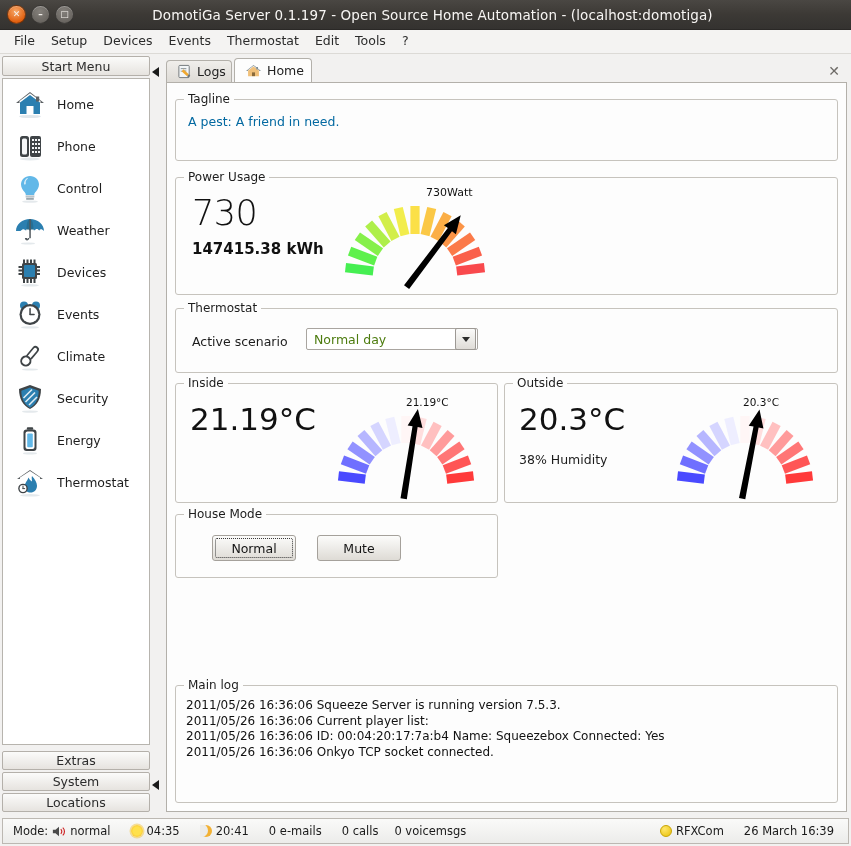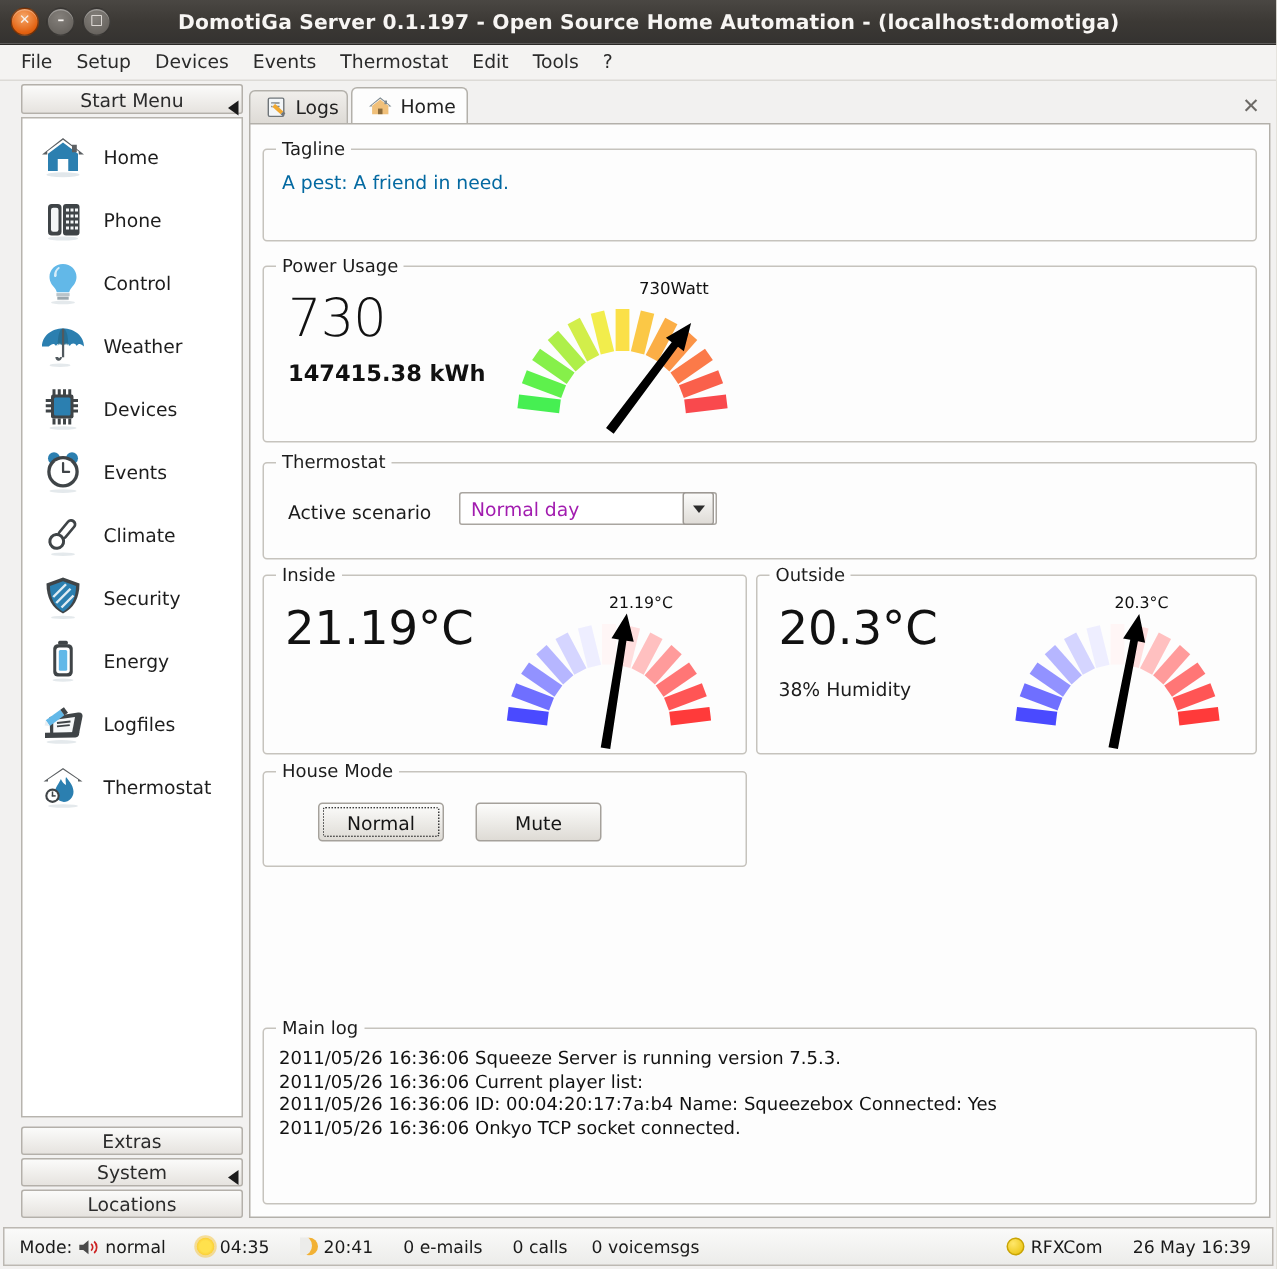--- a/index.html
+++ b/index.html
@@ -29,42 +29,42 @@
     display: flex; align-items: center; justify-content: center;
     font-size: 10px; color: #f6f2ee; line-height: 1;
     border: 1px solid rgba(0,0,0,.45);
     box-shadow: inset 0 1px 0 rgba(255,255,255,.28);
   }
   .wbtn.close { background: radial-gradient(circle at 45% 32%, #f6a86a, #e2600f 70%, #c24f08); }
   .wbtn.min, .wbtn.max { background: radial-gradient(circle at 45% 32%, #84807b, #6a6661 70%, #55524e); }
   .wbtn .glyph { font-family: "DejaVu Sans", sans-serif; font-weight: bold; font-size: 9px; }
   .wtitle {
     flex: 1; text-align: center; color: #f7f5f3;
-    font-size: 13.5px; font-weight: bold;
+    font-size: 13.5px; font-weight: normal;
     letter-spacing: .1px;
     margin-right: 60px;
     white-space: nowrap; overflow: hidden;
   }
 
   
   .menubar {
     position: absolute; left: 0; top: 30px; width: 851px; height: 24px;
     background: #f4f3f2;
     border-bottom: 1px solid #dcdad6;
     display: flex; align-items: center; box-sizing: border-box;
     padding-left: 6px;
   }
   .menuitem {
     font-size: 12.5px; color: #2b2b2b; padding: 3px 8px; line-height: 1;
     white-space: nowrap; cursor: default;
   }
 
   
   .sidebar {
-    position: absolute; left: 14px; top: 56px; width: 148px; height: 756px;
+    position: absolute; left: 2px; top: 56px; width: 148px; height: 756px;
     box-sizing: border-box;
   }
   .sb-header, .sb-footbtn {
     box-sizing: border-box;
     height: 19px; line-height: 18px;
     text-align: center; font-size: 12.5px; color: #2b2b2b;
     background: linear-gradient(to bottom, #fbfbfa, #e6e3df);
     border: 1px solid #b4b0aa;
     border-radius: 2px;
     cursor: default;
@@ -181,21 +181,21 @@
   .combo {
     position: absolute;
     height: 22px; box-sizing: border-box;
     border: 1px solid #a9a5a0;
     background: #fff;
     border-radius: 2px;
     display: flex; align-items: center;
     cursor: default;
   }
   .combo .val {
-    flex: 1; padding-left: 7px; font-size: 12.5px; color: #a21caf;
+    flex: 1; padding-left: 7px; font-size: 12.5px; color: #4d7c0f;
     white-space: nowrap; overflow: hidden;
   }
   .combo .arrowbox {
     width: 19px; height: 20px; margin-right: 1px;
     background: linear-gradient(to bottom, #fbfbfa, #dfdcd7);
     border: 1px solid #9d9994; border-radius: 2px;
     display: flex; align-items: center; justify-content: center;
   }
   .combo .arrowbox i {
     width: 0; height: 0;
@@ -453,40 +453,20 @@
             <rect x="13.8" y="3.2" width="6.4" height="2.6" rx="1" fill="#3f4447"></rect>
             <rect x="10.5" y="5.5" width="13" height="21.5" rx="3" fill="#3f4447"></rect>
             <rect x="12.5" y="7.6" width="9" height="17.3" rx="2" fill="#ffffff"></rect>
             <rect x="14.2" y="9.4" width="5.6" height="13.8" rx="1" fill="#62b8e8"></rect>
             <ellipse cx="17" cy="29.4" rx="7" ry="1.1" fill="#c9d4da" opacity=".5"></ellipse>
           </svg>
         </span>
         <span class="sb-label">Energy</span>
       </div>
 
-      <div class="sb-item">
-        <span class="sb-icon">
-          <svg width="34" height="32" viewBox="0 0 34 32">
-            <path d="M8 12 L27 9 c2.4-.3 3.2 1 3 2.6 L27.5 24 L8.5 25 Z" fill="#3f4447"></path>
-            <path d="M10.5 14 L25 12 L23 22.5 L10.5 23 Z" fill="#f6f8f9"></path>
-            <g stroke="#3f4447" stroke-width="1.2">
-              <line x1="13" y1="16" x2="22" y2="15"></line>
-              <line x1="13" y1="18.3" x2="21.5" y2="17.4"></line>
-            </g>
-            <path d="M5 22.5 L27.8 22 c0 2.6-.6 3.4-2.6 3.6 L5 26 Z" fill="#3f4447"></path>
-            <g transform="rotate(-36 13 12)">
-              <rect x="5.6" y="9.4" width="12" height="4.6" fill="#62b8e8"></rect>
-              <rect x="17.6" y="9.4" width="3" height="4.6" fill="#3f4447"></rect>
-              <path d="M3 11.7 L5.6 9.4 L5.6 14 Z" fill="#e8eef2"></path>
-            </g>
-            <ellipse cx="16" cy="28.6" rx="10" ry="1.2" fill="#c9d4da" opacity=".5"></ellipse>
-          </svg>
-        </span>
-        <span class="sb-label">Logfiles</span>
-      </div>
 
       <div class="sb-item">
         <span class="sb-icon">
           <svg width="34" height="32" viewBox="0 0 34 32">
             <path d="M4 13 L17 4 L30 13 L27 13 L27 11.6 L17 5 L7 11.6 L7 13 Z" fill="#5c6063"></path>
             <path d="M19 10 c3 3.6 5 6.6 5 9.8 0 4-3 6.8-6.4 6.8 -3.2 0-6-2.6-6-6.2 0-3.2 2.6-5.6 4-9 .8 2.2 2 3 3.4 4 0-2-.6-3.6 0-5.4 Z" fill="#2b7fb0"></path>
             <circle cx="10" cy="22.5" r="4.8" fill="#3f4447"></circle>
             <circle cx="10" cy="22.5" r="3.4" fill="#ffffff"></circle>
             <rect x="9.5" y="19.6" width="1" height="3.3" fill="#3f4447"></rect>
             <rect x="9.5" y="22.1" width="2.6" height="1" fill="#3f4447"></rect>
@@ -787,16 +767,16 @@
     <div class="sbseg gap-24">0 e-mails</div>
     <div class="sbseg gap-24">0 calls</div>
     <div class="sbseg gap-16">0 voicemsgs</div>
 
     <div class="spacer"></div>
 
     <div class="sbseg">
       <span class="dot-yellow"></span>
       <span>RFXCom</span>
     </div>
-    <div class="sbseg gap-24" style="margin-right:14px;">26 May 16:39</div>
+    <div class="sbseg gap-24" style="margin-right:14px;">26 March 16:39</div>
   </div>
 
 </div>
 
 </body></html>

